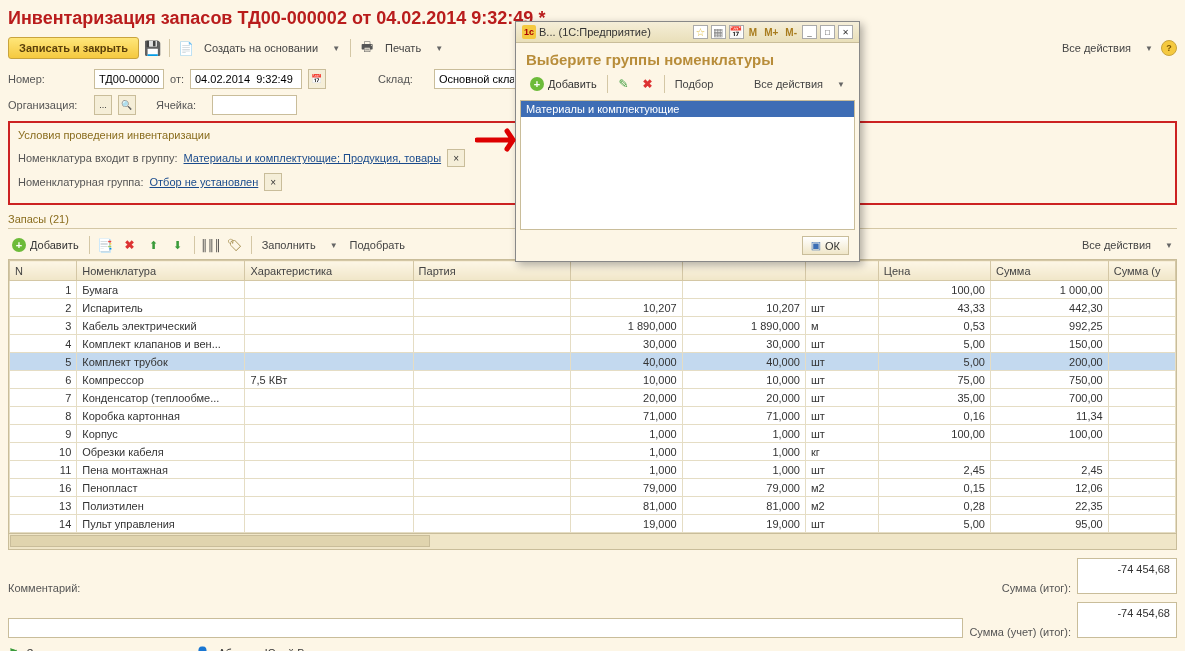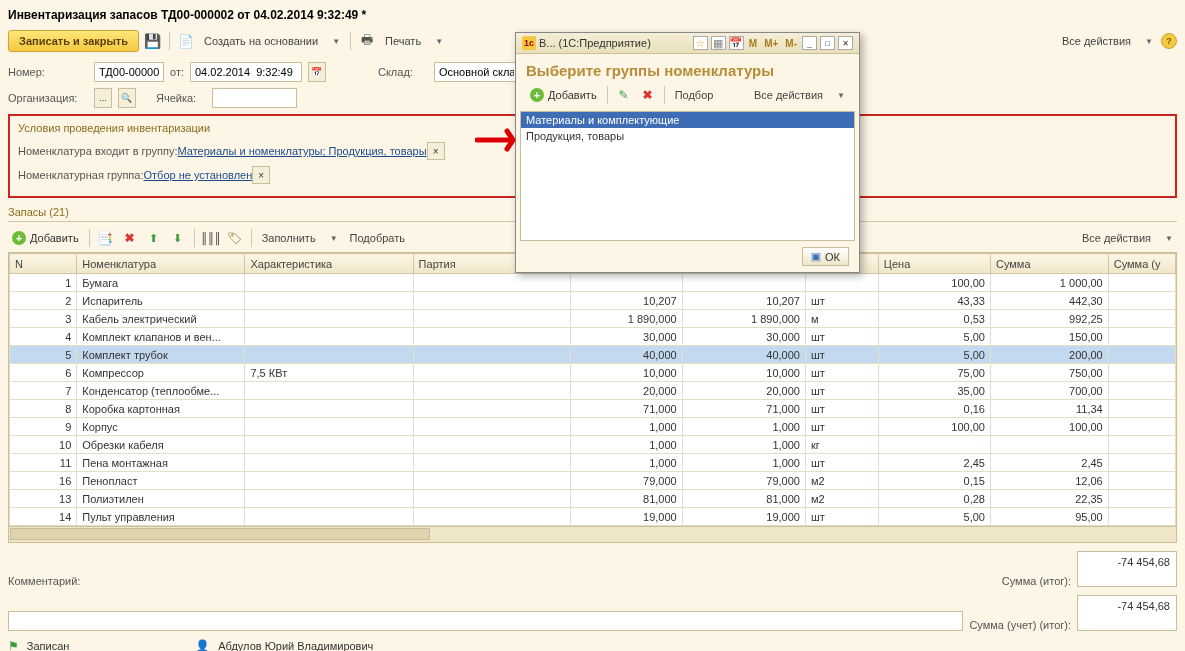--- a/index.html
+++ b/index.html
@@ -1,36 +1,36 @@
 <!DOCTYPE html>
 <html><head>
 <meta charset="utf-8">
 <style>
   * { box-sizing: border-box; font-family: Arial, sans-serif; }
   body { margin: 0; padding: 8px; background: #fdf6e6; font-size: 11px; color: #333; width: 1185px; }
   
-  .page-title { font-size: 12px; font-weight: bold; color: #000000; margin-bottom: 8px; }
+  .page-title { font-size: 18px; font-weight: bold; color: #b91c1c; margin-bottom: 8px; }
   
   .toolbar { display: flex; align-items: center; gap: 4px; margin-bottom: 10px; }
   .btn-primary { background: linear-gradient(#ffe67a, #f5c93f); border: 1px solid #c9a43d; border-radius: 3px; padding: 4px 10px; font-weight: bold; color: #5a3f0a; cursor: pointer; font-size: 11px; }
   .tb-icon { width: 20px; height: 20px; display: inline-flex; align-items: center; justify-content: center; cursor: pointer; border-radius: 2px; }
   .tb-sep { width: 1px; height: 18px; background: #d4c7a5; margin: 0 2px; }
   .tb-link { color: #444; cursor: pointer; display: inline-flex; align-items: center; gap: 12px; padding: 0 4px; }
   .dd-arrow { font-size: 8px; color: #666; margin-left: 2px; }
   .spacer { flex: 1; }
   .help-icon { width: 16px; height: 16px; border-radius: 50%; background: #f5c93f; border: 1px solid #c9a43d; display: inline-flex; align-items: center; justify-content: center; font-size: 9px; font-weight: bold; color: #7a5500; cursor: pointer; }
   
   .form-row { display: flex; align-items: center; gap: 6px; margin-bottom: 6px; }
   .form-label { color: #555; }
   .form-input { border: 1px solid #c9bd9a; background: #fff; padding: 2px 4px; height: 20px; font-size: 11px; }
   .input-btn { width: 18px; height: 20px; border: 1px solid #c9bd9a; background: #f5eed8; cursor: pointer; display: inline-flex; align-items: center; justify-content: center; font-size: 9px; }
   
   .cond-box { border: 2px solid #c22; padding: 6px 8px; margin-bottom: 8px; background: #fdf6e6; }
   .cond-title { color: #8a6d1e; margin-bottom: 8px; }
-  .cond-row { display: flex; align-items: center; margin-bottom: 6px; }
+  .cond-row { display: flex; align-items: center; gap: 6px; margin-bottom: 6px; }
   .link { color: #1a4b8c; text-decoration: underline; cursor: pointer; }
   .small-btn { width: 18px; height: 18px; border: 1px solid #c9bd9a; background: #f5eed8; cursor: pointer; display: inline-flex; align-items: center; justify-content: center; font-size: 10px; }
   
   .section-header { color: #8a6d1e; border-bottom: 1px solid #d4c7a5; padding-bottom: 3px; margin-bottom: 6px; }
   
   .table-toolbar { display: flex; align-items: center; gap: 4px; margin-bottom: 4px; }
   .add-btn { display: inline-flex; align-items: center; gap: 4px; cursor: pointer; padding: 2px 4px; color:#333; }
   .add-icon { width: 14px; height: 14px; border-radius: 50%; background: #6dbb3a; color: #fff; display: inline-flex; align-items: center; justify-content: center; font-size: 11px; font-weight: bold; }
   
   table.grid { width: 100%; border-collapse: collapse; background: #fff; table-layout: fixed; }
@@ -42,21 +42,21 @@
   .hscroll { height: 16px; background: #f0e6c8; border: 1px solid #c9bd9a; border-top: none; position: relative; }
   .hscroll .thumb { position: absolute; left: 1px; top: 1px; height: 12px; width: 420px; background: #e0d4ae; border: 1px solid #c9bd9a; }
   
   .footer-row { display: flex; align-items: flex-end; gap: 6px; margin-top: 8px; }
   .total-box { border: 1px solid #c9bd9a; background: #fff; padding: 2px 6px; min-width: 100px; text-align: right; height: 36px; line-height: 16px; }
   .comment-input { flex: 1; border: 1px solid #c9bd9a; background: #fff; height: 20px; padding: 2px 4px; font-size: 11px; }
   
   .status-bar { display: flex; align-items: center; gap: 8px; margin-top: 8px; }
   
   
-  .dialog { position: absolute; left: 515px; top: 32px; width: 345px; background: #fdf6e6; border: 1px solid #888; box-shadow: 3px 3px 8px rgba(0,0,0,0.3); }
+  .dialog { position: absolute; left: 515px; top: 21px; width: 345px; background: #fdf6e6; border: 1px solid #888; box-shadow: 3px 3px 8px rgba(0,0,0,0.3); }
   .dialog-title { background: linear-gradient(#f5eed8,#e9dfb9); padding: 3px 6px; display: flex; align-items: center; gap: 3px; font-size: 11px; border-bottom: 1px solid #c9bd9a; }
   .dialog-title .t-icon { width: 14px; height: 14px; background: #f5c93f; border-radius: 2px; display: inline-flex; align-items:center; justify-content:center; font-size:9px; color:#a00; font-weight:bold;}
   .dlg-win-icon { width: 15px; height: 14px; border: 1px solid #aaa; background:#fff; display:inline-flex; align-items:center; justify-content:center; font-size:8px; cursor:pointer; }
   .mbtn { font-size: 10px; color: #a87c1e; padding: 0 2px; cursor: pointer; font-weight:bold;}
   .dialog-header { font-size: 15px; font-weight: bold; color: #b88d3a; padding: 8px 10px 4px; }
   .dialog-toolbar { display: flex; align-items: center; gap: 4px; padding: 2px 10px 6px; }
   .dlg-list { margin: 0 4px; background: #fff; border: 1px solid #c9bd9a; height: 130px; }
   .dlg-list-item { padding: 2px 5px; cursor: pointer; }
   .dlg-list-item.sel { background: #3e6db5; color: #fff; }
   .dialog-footer { display: flex; justify-content: flex-end; padding: 6px 10px; gap: 4px; align-items:center;}
@@ -125,21 +125,21 @@
   <span class="input-btn">🔍</span>
   <span style="width:8px"></span>
   <span class="form-label" style="width:50px">Ячейка:</span>
   <input class="form-input" style="width: 85px;">
 </div>
 
 <div class="cond-box">
   <div class="cond-title">Условия проведения инвентаризации</div>
   <div class="cond-row">
     <span class="form-label">Номенклатура входит в группу:</span>
-    <span class="link">Материалы и номенклатуры; Продукция, товары</span>
+    <span class="link">Материалы и комплектующие; Продукция, товары</span>
     <span class="small-btn">×</span>
   </div>
   <div class="cond-row">
     <span class="form-label">Номенклатурная группа:</span>
     <span class="link">Отбор не установлен</span>
     <span class="small-btn">×</span>
   </div>
 </div>
 
 <div class="section-header">Запасы (21)</div>
@@ -421,21 +421,20 @@
     <span class="tb-sep"></span>
     <span class="tb-link">Подбор</span>
     <div class="spacer"></div>
     <span class="tb-link">
         <span>Все действия</span>
         <span class="dd-arrow">▼</span>
       </span>
   </div>
   <div class="dlg-list">
     <div class="dlg-list-item sel">Материалы и комплектующие</div>
-    <div class="dlg-list-item">Продукция, товары</div>
   </div>
   <div class="dialog-footer">
     <span class="ok-btn">
         <span class="ic-doc">▣</span>
         <span>ОК</span>
       </span>
   </div>
 </div>
 
 <svg class="red-arrow" viewBox="0 0 50 30">

